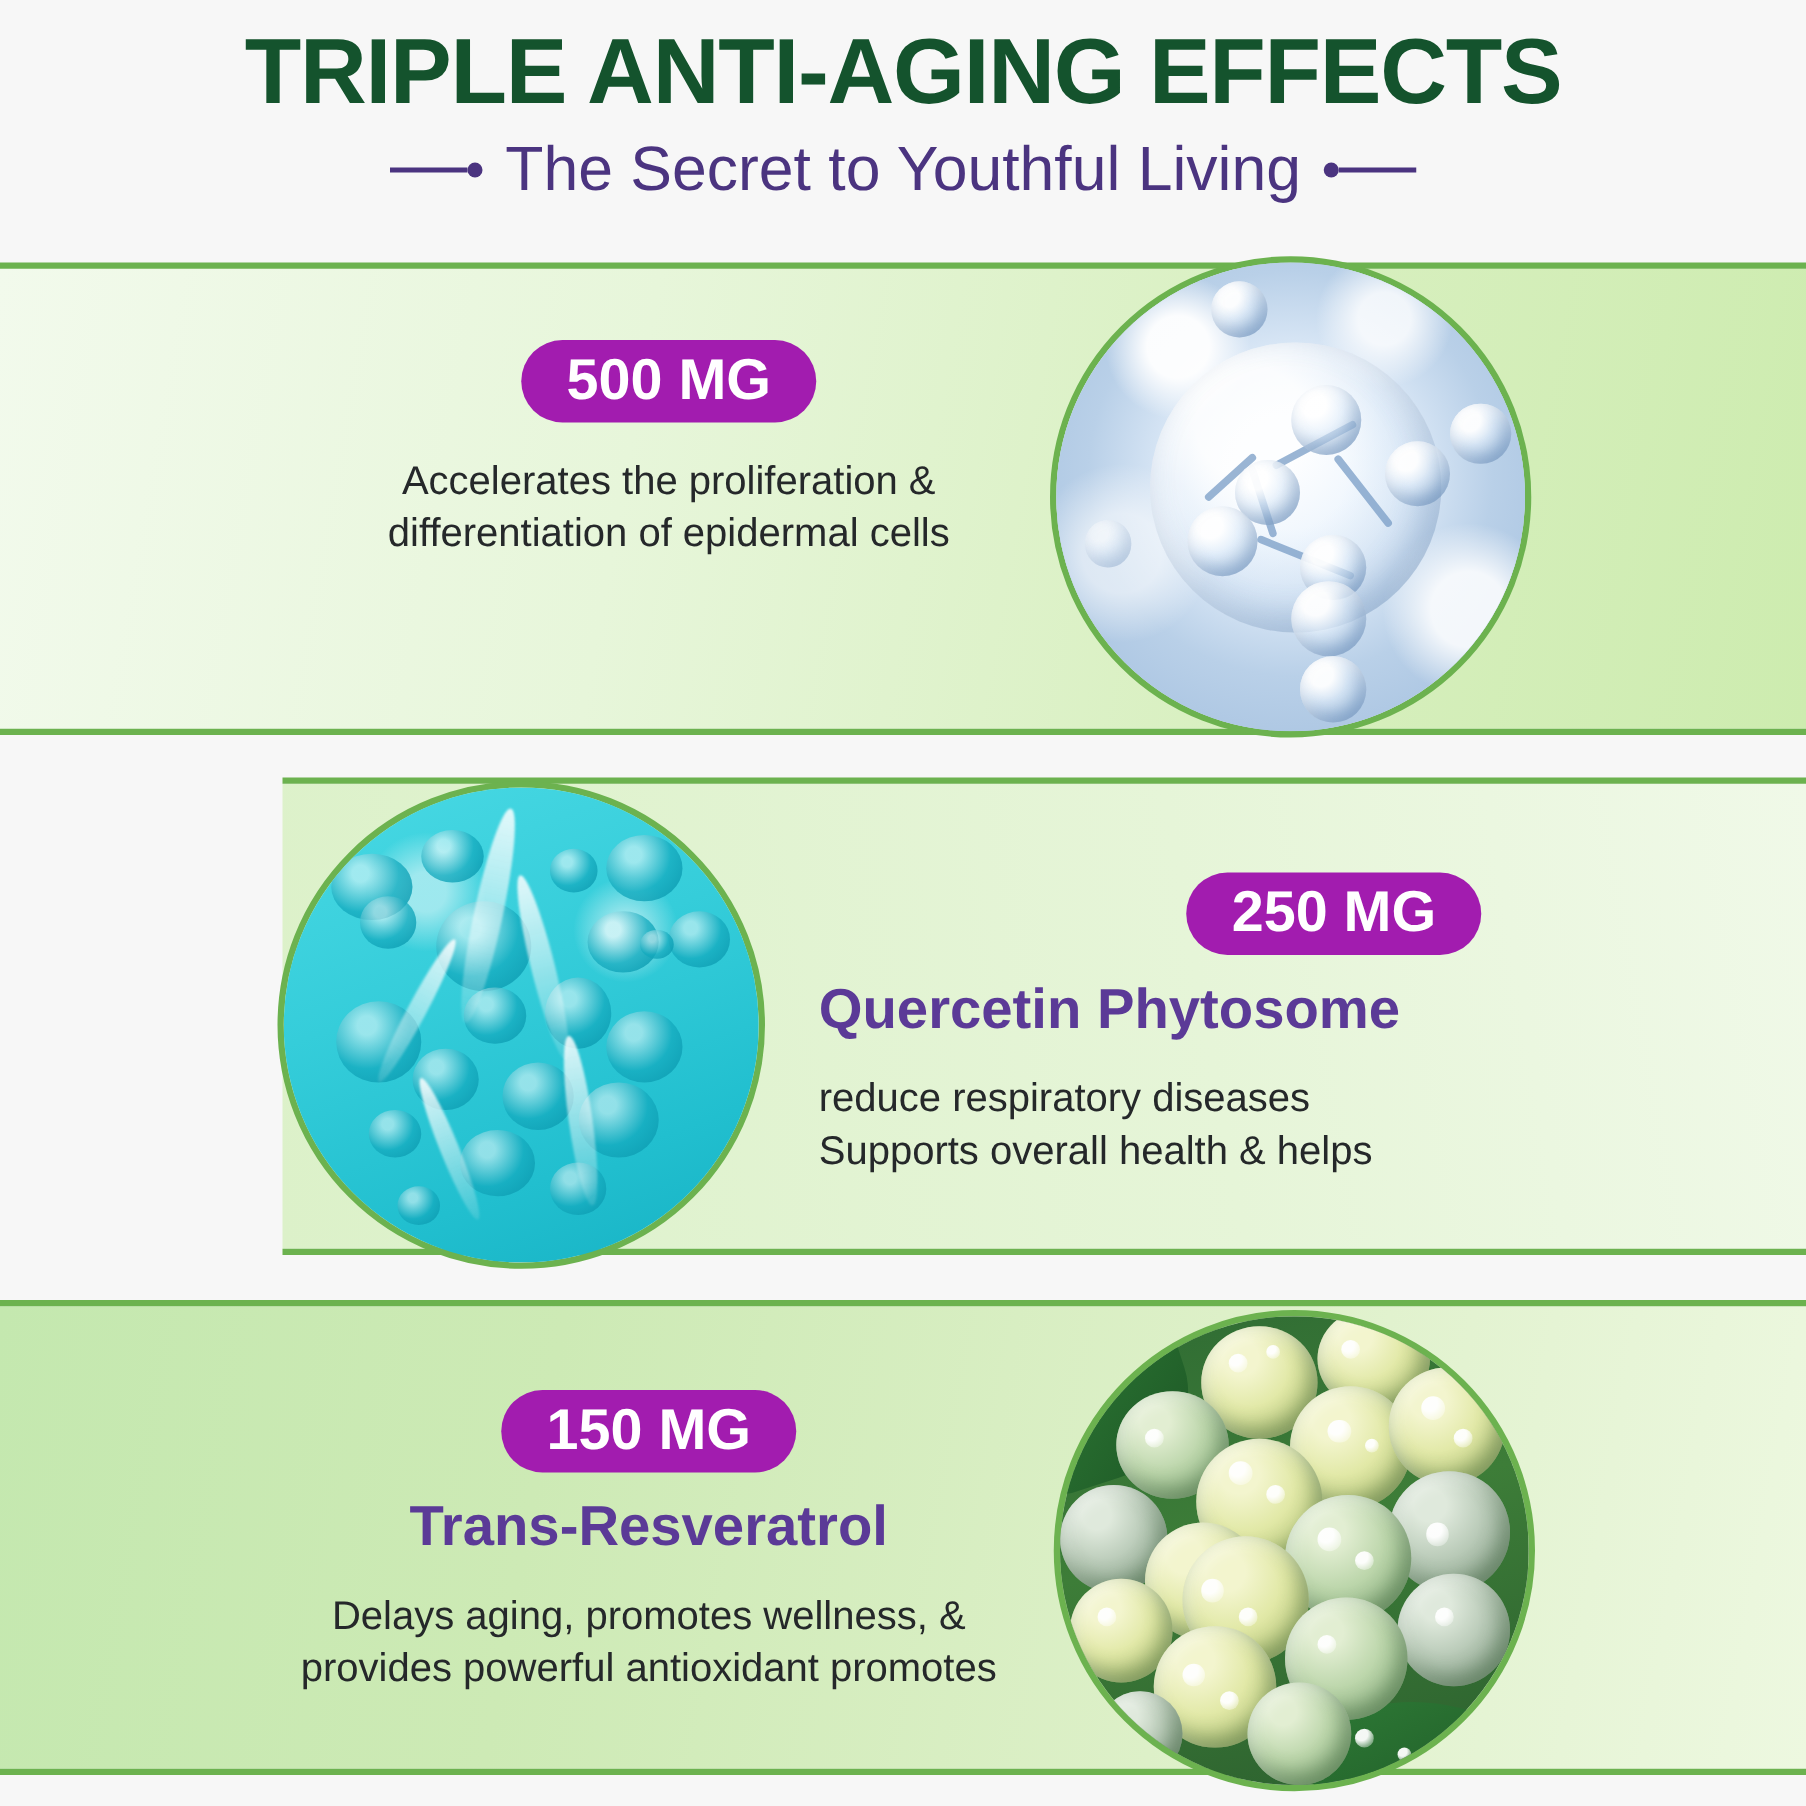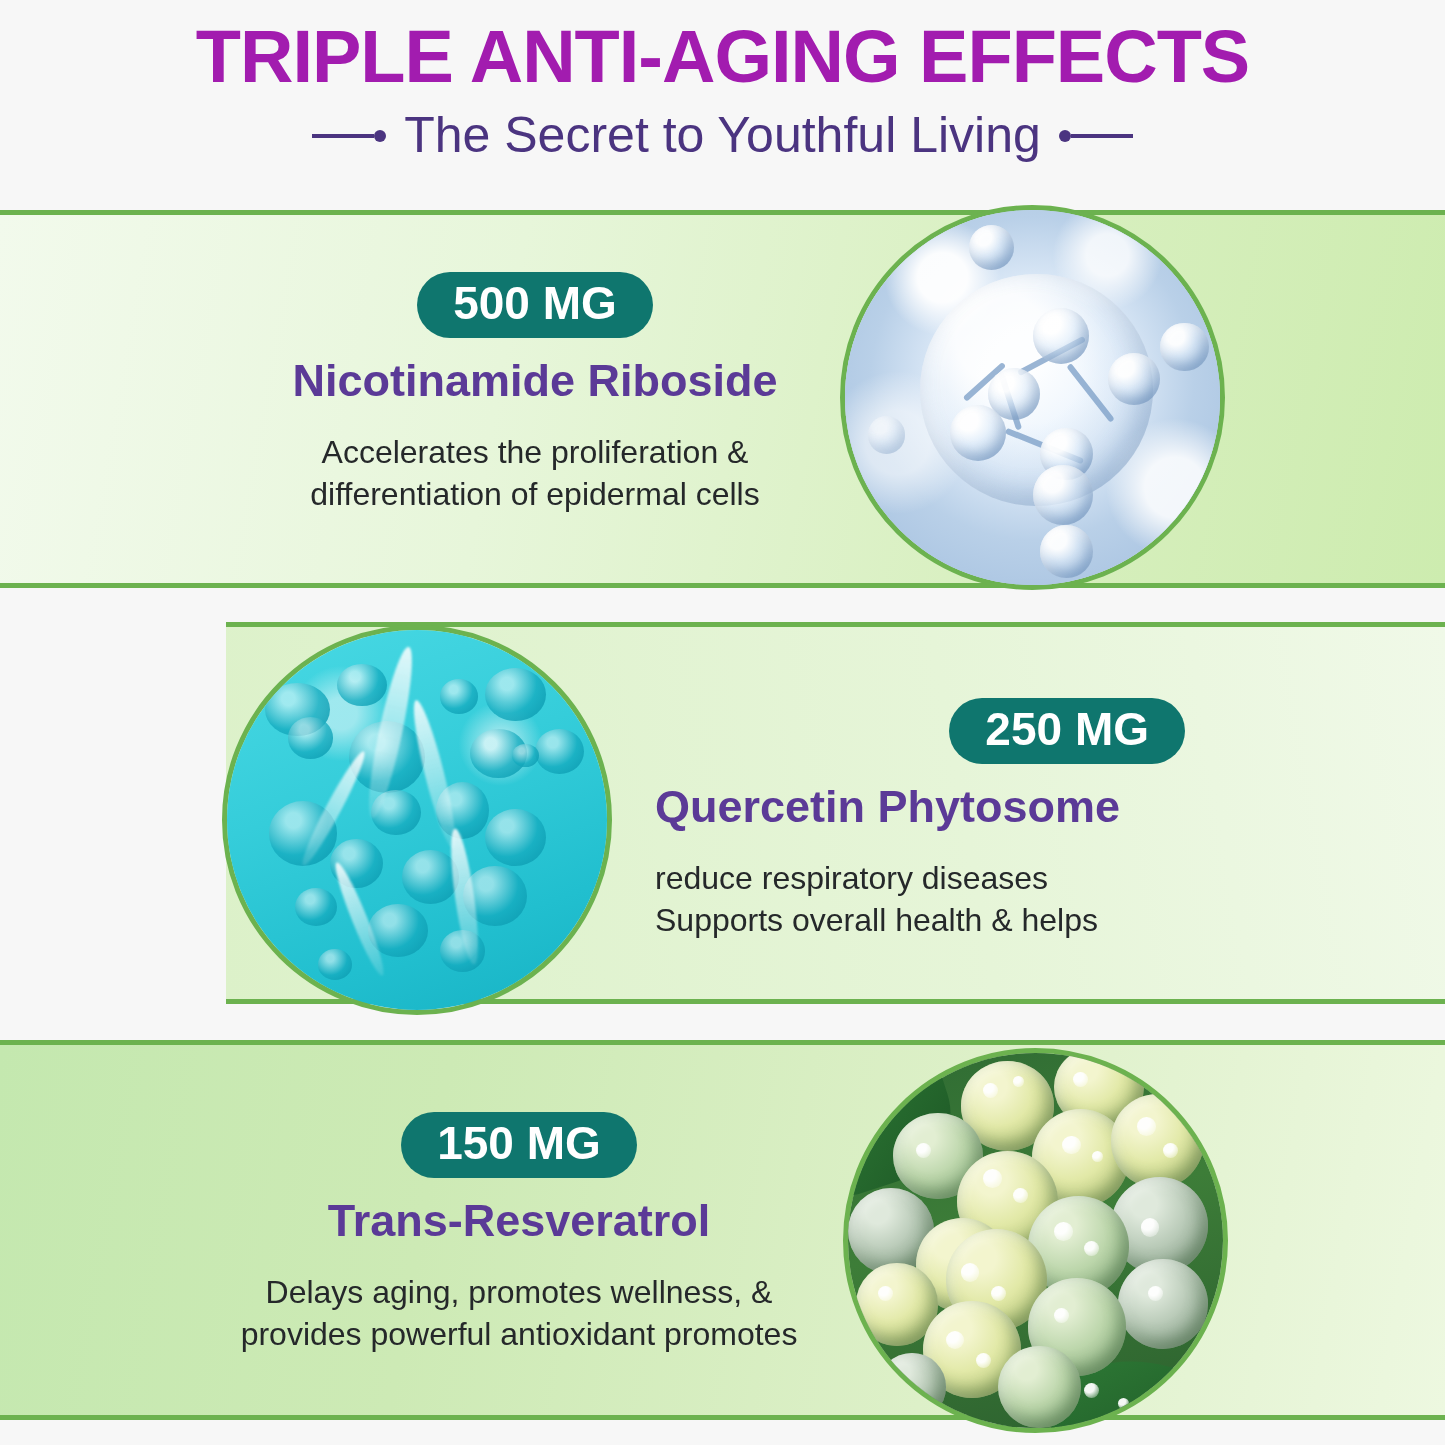--- a/index.html
+++ b/index.html
@@ -11,21 +11,21 @@
     position:relative;
   }
 
   
   #header{position:absolute;left:0;top:0;width:1445px;height:200px;}
   #title{
     position:absolute;left:0;top:20px;width:1445px;
     text-align:center;
     font-size:74px;font-weight:bold;
     letter-spacing:-1px;
-    color:#a21caf;
+    color:#14532d;
     line-height:1.0;
     white-space:nowrap;
   }
   #subtitle-row{
     position:absolute;left:0;top:108px;width:1445px;
     display:flex;align-items:center;justify-content:center;gap:18px;
   }
   #subtitle{
     font-size:50px;color:#4b3480;white-space:nowrap;line-height:1.1;
   }
@@ -54,21 +54,21 @@
   }
 
   
   .content{position:absolute;}
   #c1{left:250px;top:272px;width:570px;text-align:center;}
   #c2{left:655px;top:698px;width:530px;text-align:left;}
   #c3{left:228px;top:1112px;width:582px;text-align:center;}
 
   .badge{
     display:inline-block;
-    background:#0f766e;
+    background:#a21caf;
     color:#ffffff;
     font-size:46px;font-weight:bold;
     letter-spacing:0px;
     padding:8px 36px 12px 36px;
     border-radius:38px;
     line-height:1.0;
     white-space:nowrap;
   }
   .badge-wrap{display:block;}
   #c1 .badge-wrap{text-align:center;}
@@ -180,21 +180,20 @@
     </span>
   </div>
 </div>
 
 <div class="band" id="band1"></div>
 
 <div class="content" id="c1">
   <span class="badge-wrap">
     <span class="badge">500 MG</span>
   </span>
-  <div class="ingredient">Nicotinamide Riboside</div>
   <div class="desc">
     <div>Accelerates the proliferation &amp;</div>
     <div>differentiation of epidermal cells</div>
   </div>
 </div>
 
 <div class="circ" id="img1">
   <div class="inner mol">
     <div class="bigsphere"></div>
     <div class="bond" style="left:45%;top:38%;width:20%;transform:rotate(-28deg);"></div>

